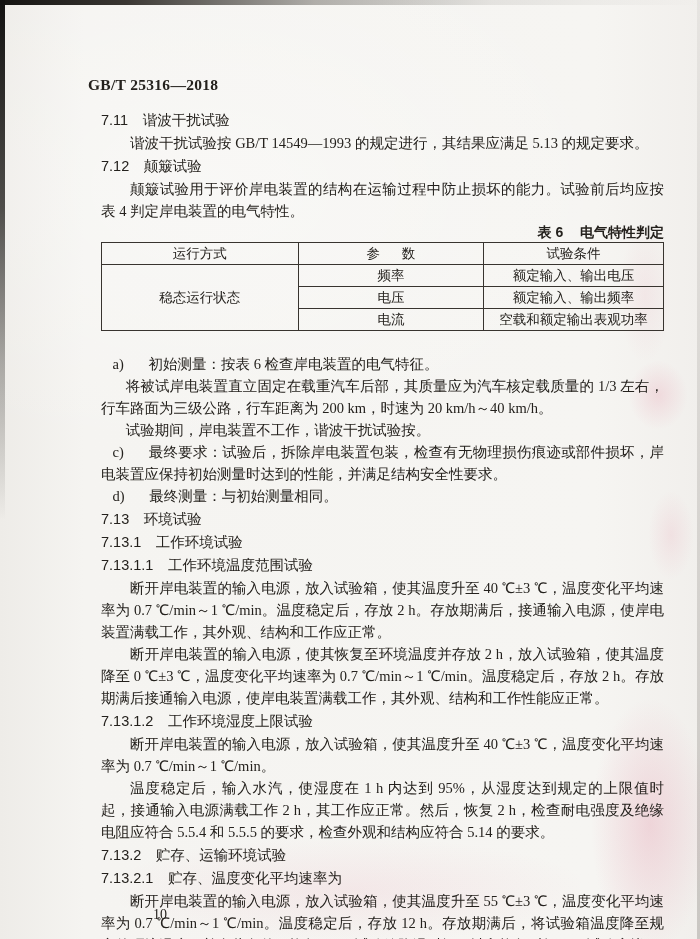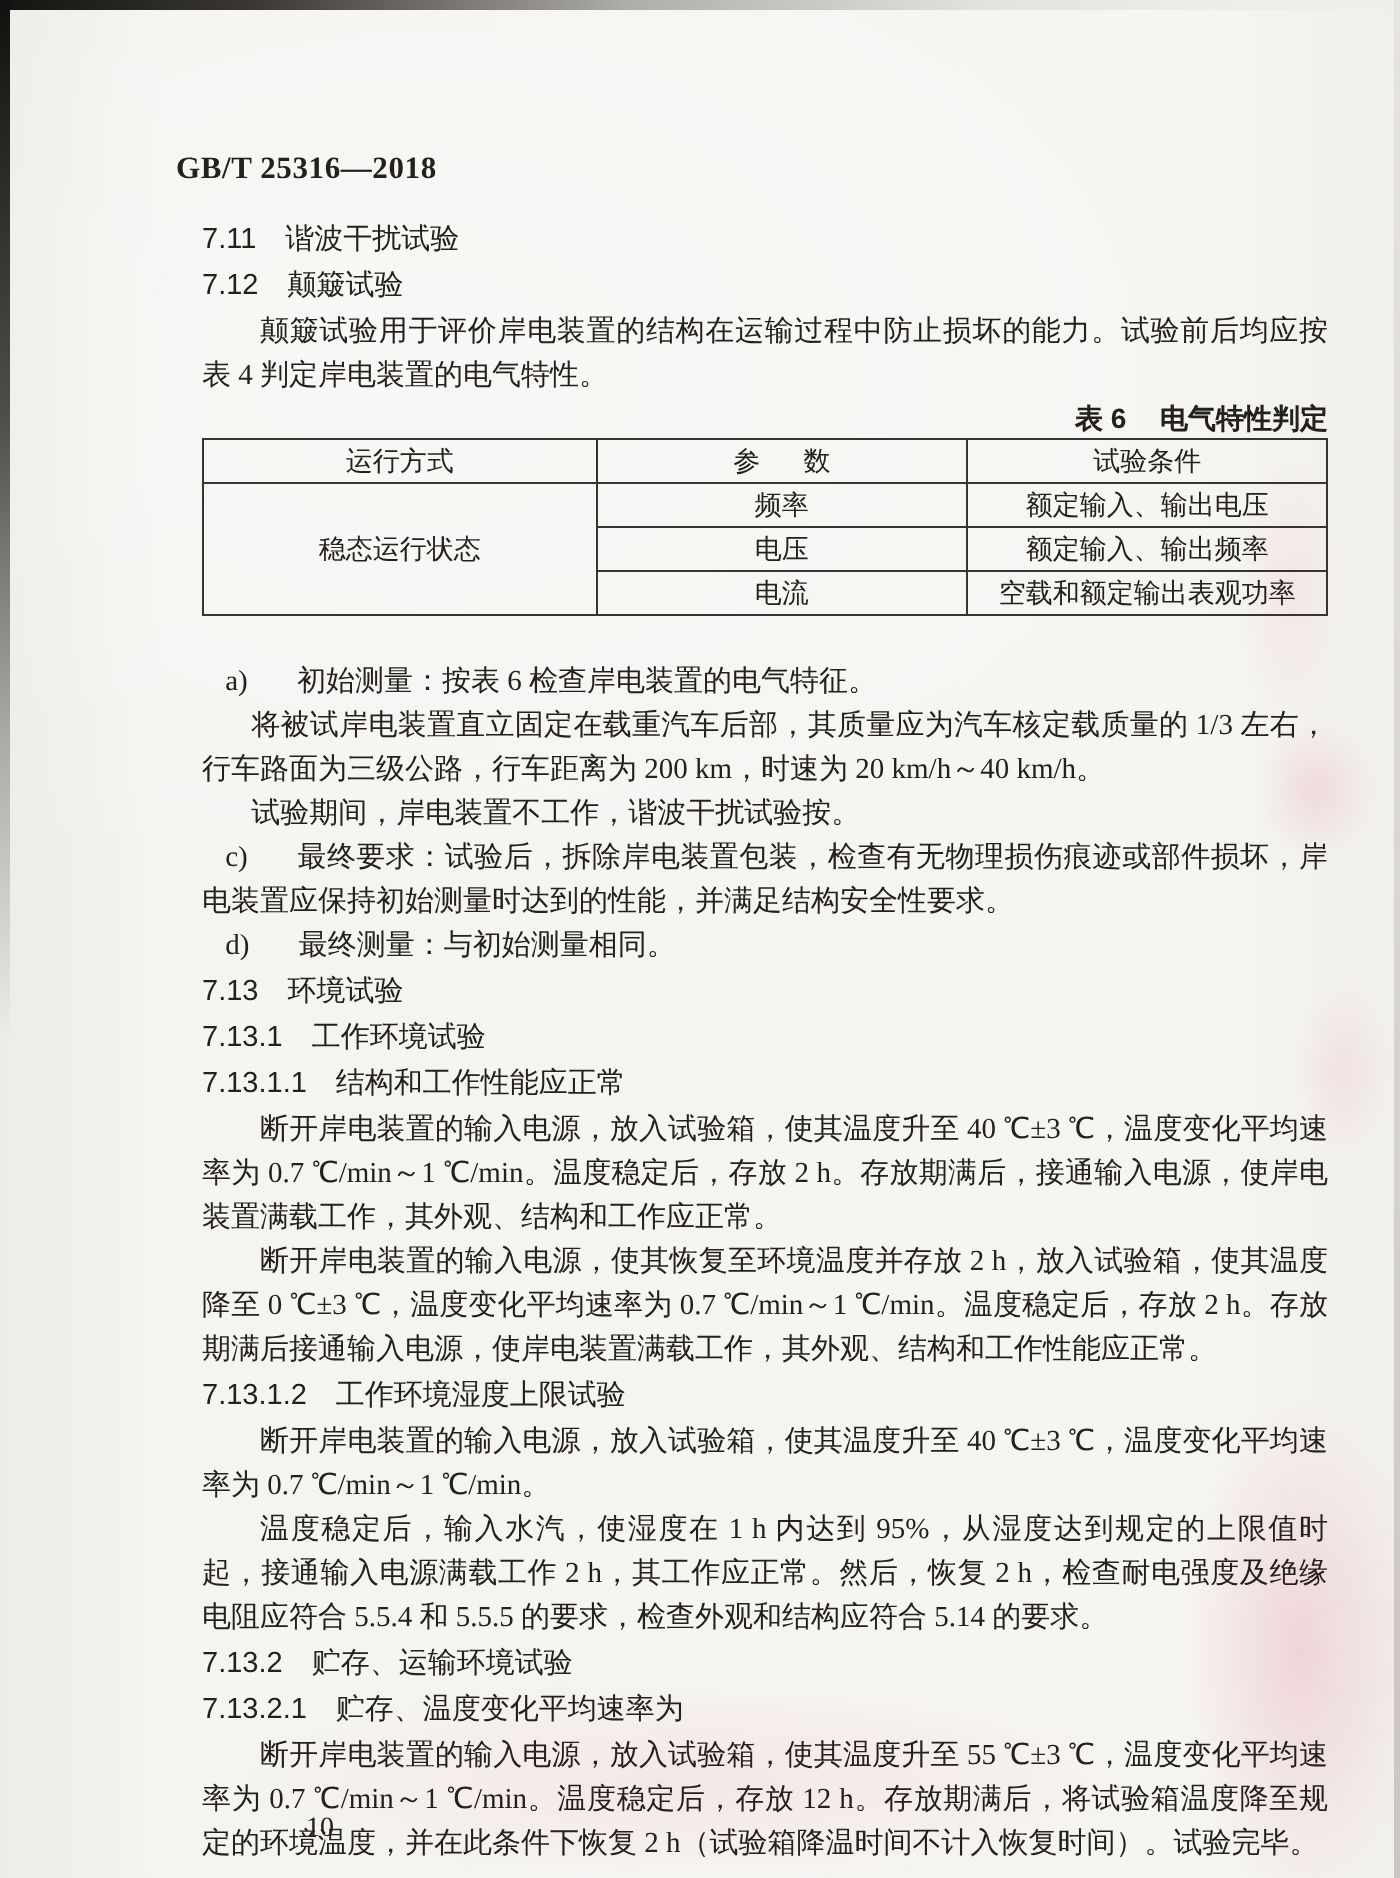--- a/index.html
+++ b/index.html
@@ -112,20 +112,21 @@
   <div class="stain stain2"></div>
   <div class="stain stain3"></div>
   <div class="stain stain4"></div>
   <div class="stain stain5"></div>
 
   <div class="doc-header">GB/T 25316—2018</div>
 
   <div class="content">
 
     <h3 class="clause">7.11　谐波干扰试验</h3>
+    <p class="para">谐波干扰试验按 GB/T 14549—1993 的规定进行，其结果应满足 5.13 的规定要求。</p>
 
     <h3 class="clause">7.12　颠簸试验</h3>
     <p class="para">颠簸试验用于评价岸电装置的结构在运输过程中防止损坏的能力。试验前后均应按表 4 判定岸电装置的电气特性。</p>
 
     <p class="tbl-caption"><span>表 6</span><span class="cap-gap"></span><span>电气特性判定</span></p>
 
     <table class="judge">
       <colgroup>
           <col class="c1">
           <col class="c2">
@@ -154,21 +155,21 @@
       </table>
 
     <p class="list-item"><span class="marker">a)</span><span>初始测量：按表 6 检查岸电装置的电气特征。</span></p>
     <p class="sub-para">将被试岸电装置直立固定在载重汽车后部，其质量应为汽车核定载质量的 1/3 左右，行车路面为三级公路，行车距离为 200 km，时速为 20 km/h～40 km/h。</p>
     <p class="sub-para">试验期间，岸电装置不工作，谐波干扰试验按。</p>
     <p class="list-item"><span class="marker">c)</span><span>最终要求：试验后，拆除岸电装置包装，检查有无物理损伤痕迹或部件损坏，岸电装置应保持初始测量时达到的性能，并满足结构安全性要求。</span></p>
     <p class="list-item"><span class="marker">d)</span><span>最终测量：与初始测量相同。</span></p>
 
     <h3 class="clause">7.13　环境试验</h3>
     <h3 class="clause">7.13.1　工作环境试验</h3>
-    <h3 class="clause">7.13.1.1　结构和工作性能应正常</h3>
+    <h3 class="clause">7.13.1.1　工作环境温度范围试验</h3>
     <p class="para">断开岸电装置的输入电源，放入试验箱，使其温度升至 40 ℃±3 ℃，温度变化平均速率为 0.7 ℃/min～1 ℃/min。温度稳定后，存放 2 h。存放期满后，接通输入电源，使岸电装置满载工作，其外观、结构和工作应正常。</p>
     <p class="para">断开岸电装置的输入电源，使其恢复至环境温度并存放 2 h，放入试验箱，使其温度降至 0 ℃±3 ℃，温度变化平均速率为 0.7 ℃/min～1 ℃/min。温度稳定后，存放 2 h。存放期满后接通输入电源，使岸电装置满载工作，其外观、结构和工作性能应正常。</p>
 
     <h3 class="clause">7.13.1.2　工作环境湿度上限试验</h3>
     <p class="para">断开岸电装置的输入电源，放入试验箱，使其温度升至 40 ℃±3 ℃，温度变化平均速率为 0.7 ℃/min～1 ℃/min。</p>
     <p class="para">温度稳定后，输入水汽，使湿度在 1 h 内达到 95%，从湿度达到规定的上限值时起，接通输入电源满载工作 2 h，其工作应正常。然后，恢复 2 h，检查耐电强度及绝缘电阻应符合 5.5.4 和 5.5.5 的要求，检查外观和结构应符合 5.14 的要求。</p>
 
     <h3 class="clause">7.13.2　贮存、运输环境试验</h3>
     <h3 class="clause">7.13.2.1　贮存、温度变化平均速率为</h3>
     <p class="para">断开岸电装置的输入电源，放入试验箱，使其温度升至 55 ℃±3 ℃，温度变化平均速率为 0.7 ℃/min～1 ℃/min。温度稳定后，存放 12 h。存放期满后，将试验箱温度降至规定的环境温度，并在此条件下恢复 2 h（试验箱降温时间不计入恢复时间）。试验完毕。</p>

